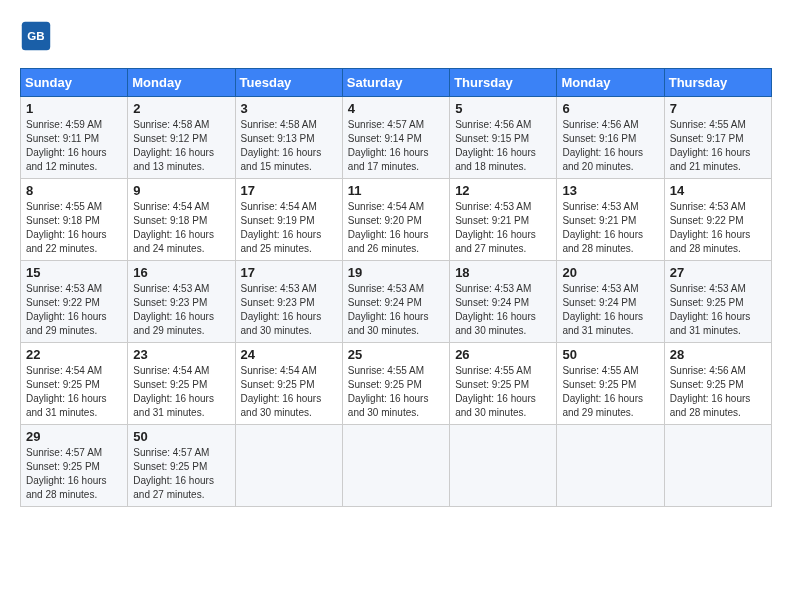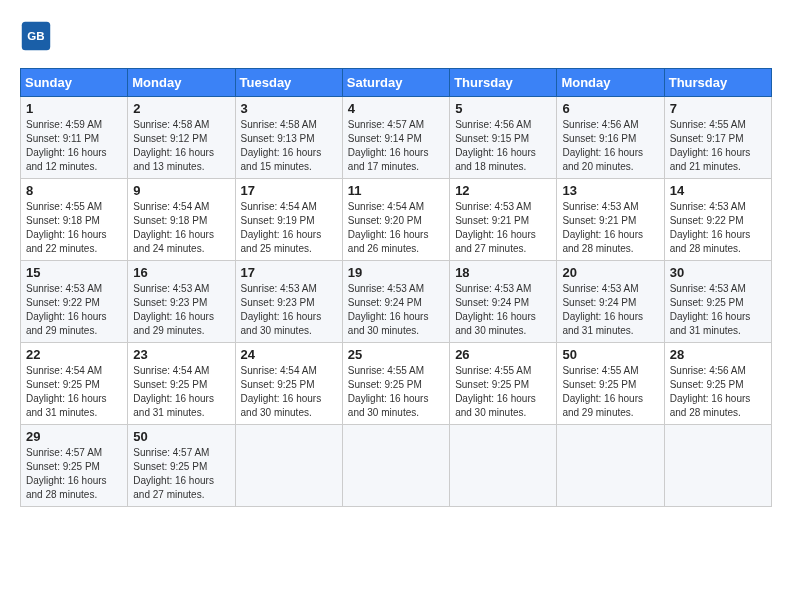--- a/index.html
+++ b/index.html
@@ -279,21 +279,21 @@
   </td>
         <td>
     <span class="day-num">20</span>
     <div class="day-info">
       Sunrise: 4:53 AM<br>
       Sunset: 9:24 PM<br>
       Daylight: 16 hours and 31 minutes.
     </div>
   </td>
         <td>
-    <span class="day-num">30</span>
+    <span class="day-num">27</span>
     <div class="day-info">
       Sunrise: 4:53 AM<br>
       Sunset: 9:25 PM<br>
       Daylight: 16 hours and 31 minutes.
     </div>
   </td>
       </tr>
       <tr>
         <td>
     <span class="day-num">22</span>

